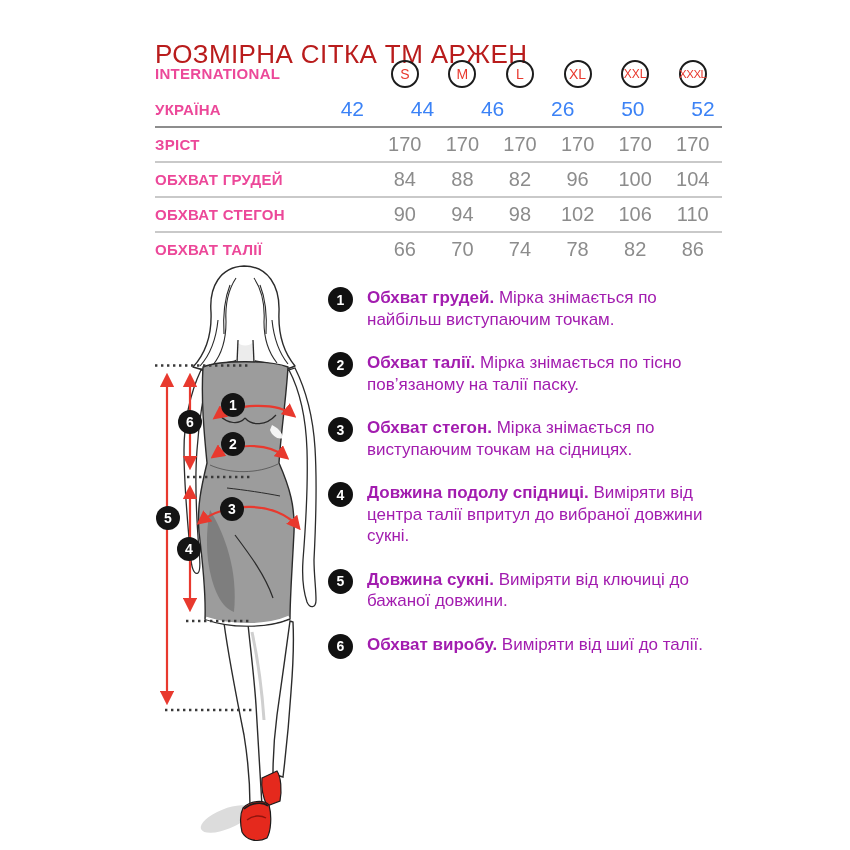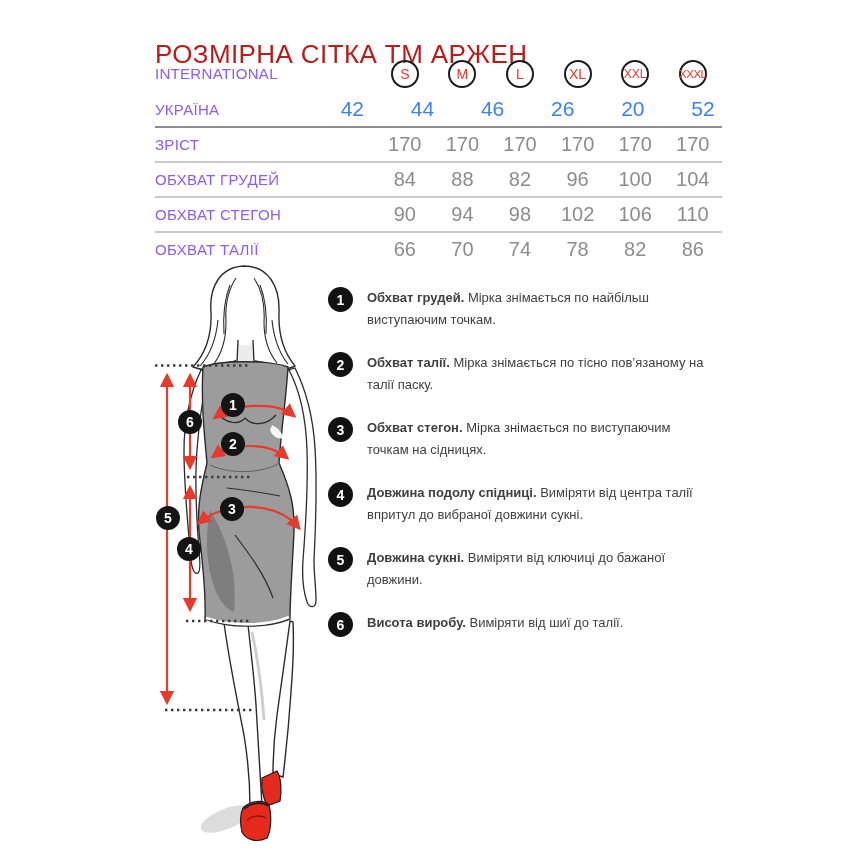--- a/index.html
+++ b/index.html
@@ -3,42 +3,42 @@
 <meta charset="utf-8">
 <style>
   html,body{margin:0;padding:0;background:#fff;}
   .canvas{position:relative;width:850px;height:850px;background:#fff;overflow:hidden;
           font-family:"Liberation Sans",sans-serif;color:#1b1b1b;}
   .title{position:absolute;left:155px;top:13px;font-size:26px;font-weight:500;
          letter-spacing:.4px;color:#b91c1c;margin-top:26px;}
   
   .sizetable{position:absolute;left:155px;top:55px;width:567px;}
   .trow{display:flex;align-items:center;}
-  .tlabel{width:221px;font-size:15px;font-weight:400;letter-spacing:.3px;color:#8b5cf6;}
+  .tlabel{width:221px;font-size:15px;font-weight:700;letter-spacing:.3px;color:#ec4899;}
   .tcell{width:57.6px;display:flex;justify-content:center;align-items:center;text-align:center;}
   .row-intl{height:37px;}
   .row-ua{height:34px;gap:32px;}
   .row-ua .tcell{font-size:21px;font-weight:500;color:#3b82f6;}
   .row-data{height:33px;}
   .row-data .tcell{font-size:20px;color:#8c8c8c;}
   .szcircle{width:28px;height:28px;box-sizing:border-box;border:2px solid #1c1c1c;border-radius:50%;
             display:flex;align-items:center;justify-content:center;color:#e8392e;
             font-size:14px;font-weight:500;white-space:nowrap;overflow:visible;}
   .row-intl .tcell:nth-child(6) .szcircle{font-size:12px;}
   .row-intl .tcell:nth-child(7) .szcircle{font-size:11.5px;letter-spacing:-.5px;}
   .sep{border-top:2px solid #c9c9c9;}
   .sep-dark{border-top:2px solid #8d8d8d;}
   
   .legend{position:absolute;left:328px;top:287px;width:392px;display:flex;
           flex-direction:column;gap:22px;}
   .litem{display:flex;align-items:flex-start;}
   .lnum{flex:0 0 25px;width:25px;height:25px;border-radius:50%;background:#111;color:#fff;
         font-size:14px;font-weight:600;display:flex;align-items:center;justify-content:center;
         margin-right:14px;}
-  .ltext{font-size:13px;line-height:21.5px;color:#404040;width:345px;}
+  .ltext{font-size:17px;line-height:21.5px;color:#a21caf;width:345px;}
   .ltext b{font-weight:700;}
   
   .figure{position:absolute;left:140px;top:260px;width:230px;height:590px;}
 </style>
 </head>
 <body>
 
 <div class="canvas">
 
   <div class="title">РОЗМІРНА СІТКА ТМ АРЖЕН</div>
@@ -64,21 +64,21 @@
       <div class="tcell">
           <span class="szcircle">XXXL</span>
         </div>
     </div>
     <div class="trow row-ua">
       <div class="tlabel">УКРАЇНА</div>
       <div class="tcell">42</div>
       <div class="tcell">44</div>
       <div class="tcell">46</div>
       <div class="tcell">26</div>
-      <div class="tcell">20</div>
+      <div class="tcell">50</div>
       <div class="tcell">52</div>
     </div>
     <div class="sep sep-dark"></div>
     <div class="trow row-data">
       <div class="tlabel">ЗРІСТ</div>
       <div class="tcell">170</div>
       <div class="tcell">170</div>
       <div class="tcell">170</div>
       <div class="tcell">170</div>
       <div class="tcell">170</div>
@@ -237,17 +237,17 @@
     <div class="litem">
       <div class="lnum">4</div>
       <div class="ltext"><b>Довжина подолу спідниці.</b> <span>Виміряти від центра талії впритул до вибраної довжини сукні.</span></div>
     </div>
     <div class="litem">
       <div class="lnum">5</div>
       <div class="ltext"><b>Довжина сукні.</b> <span>Виміряти від ключиці до бажаної довжини.</span></div>
     </div>
     <div class="litem">
       <div class="lnum">6</div>
-      <div class="ltext"><b>Висота виробу.</b> <span>Виміряти від шиї до талії.</span></div>
+      <div class="ltext"><b>Обхват виробу.</b> <span>Виміряти від шиї до талії.</span></div>
     </div>
   </div>
 
 </div>
 
 </body></html>

